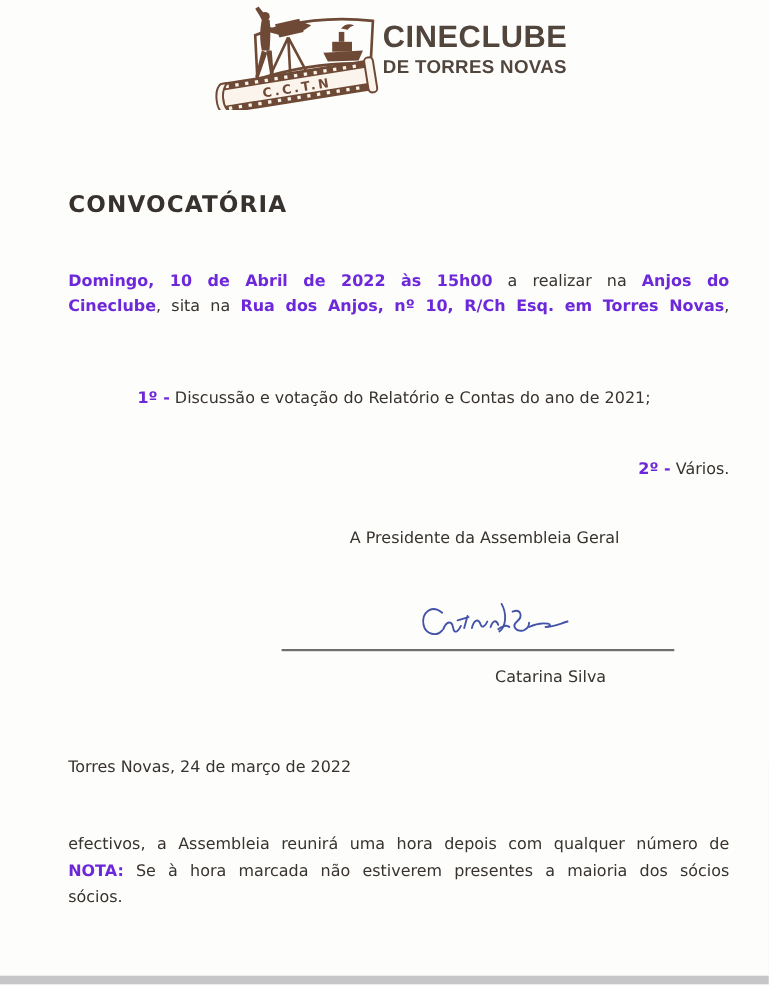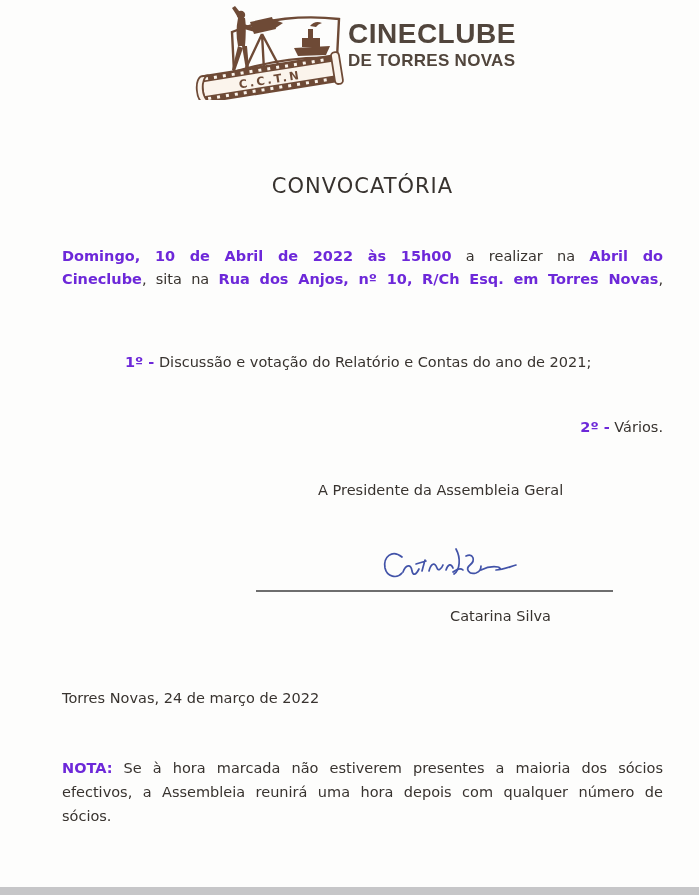--- a/index.html
+++ b/index.html
@@ -15,21 +15,21 @@
   
   .logo { position:absolute; left:190px; top:2px; width:330px; height:96px; }
   .logo-graphic { position:absolute; left:0; top:0; }
   .logo-text { position:absolute; left:158px; top:18px; color:#51453c; white-space:nowrap; }
   .logo-title { font-family:"Liberation Sans",sans-serif; font-size:28px; font-weight:bold; line-height:28px; letter-spacing:0.5px; }
   .logo-sub   { font-family:"Liberation Sans",sans-serif; font-size:17px; font-weight:bold; line-height:17px; margin-top:4px; letter-spacing:0.3px; }
 
   
   .heading {
     position:absolute; top:174px; left:0; width:100%;
-    text-align:center; font-size:21px; font-weight:normal; letter-spacing:1px; color:#37322e;
+    font-size:21px; font-weight:bold; letter-spacing:1px; color:#37322e;
   }
 
   
   .body-par { position:absolute; top:245px; left:0; width:601px; font-size:14.5px; }
   .jline { line-height:23px; text-align:justify; text-align-last:justify; }
   .jline.last { text-align-last:left; }
 
   
   .agenda-item { position:absolute; left:63px; width:538px; font-size:14.5px; line-height:19px; }
   .agenda-1 { top:353px; }
@@ -123,21 +123,21 @@
       <div class="logo-title">CINECLUBE</div>
       <div class="logo-sub">DE TORRES NOVAS</div>
     </div>
   </div>
 
   <div class="content">
 
     <div class="heading">CONVOCATÓRIA</div>
 
     <div class="body-par">
-      <div class="jline"><span class="b">Domingo, 10 de Abril de 2022 às 15h00</span><span> a realizar na </span><span class="b">Abril do</span></div>
+      <div class="jline"><span class="b">Domingo, 10 de Abril de 2022 às 15h00</span><span> a realizar na </span><span class="b">Anjos do</span></div>
       <div class="jline"><span class="b">Cineclube</span><span>, sita na </span><span class="b">Rua dos Anjos, nº 10, R/Ch Esq. em Torres Novas</span><span>,</span></div>
     </div>
 
     <div class="agenda-item agenda-1"><span class="b">1º -</span><span> Discussão e votação do Relatório e Contas do ano de 2021;</span></div>
     <div class="agenda-item agenda-2"><span class="b">2º -</span><span> Vários.</span></div>
 
     <div class="role">A Presidente da Assembleia Geral</div>
 
     <svg class="signature" width="140" height="52" viewBox="0 0 140 52">
       <g fill="none" stroke="#4253a8" stroke-width="1.7" stroke-linecap="round" stroke-linejoin="round">
@@ -151,21 +151,21 @@
         <path d="M86,15 c7,-3 10,4 4,9 c-5,4 -1,10 6,8 c3,-1 5,-4 5,-7"></path>
         <path d="M101,29 c6,-3 11,-4 17,-3 c4,1 1,3 -2,3 c7,0 13,-3 20,-5"></path>
       </g>
     </svg>
     <div class="sig-line"></div>
     <div class="sig-name">Catarina Silva</div>
 
     <div class="dateline">Torres Novas, 24 de março de 2022</div>
 
     <div class="note">
+      <div class="jline"><span>efectivos, a Assembleia reunirá uma hora depois com qualquer número de</span></div>
       <div class="jline"><span class="b">NOTA:</span><span> Se à hora marcada não estiverem presentes a maioria dos sócios</span></div>
-      <div class="jline"><span>efectivos, a Assembleia reunirá uma hora depois com qualquer número de</span></div>
       <div class="jline last"><span>sócios.</span></div>
     </div>
 
   </div>
 
   <div class="scan-bar"></div>
 </div>
 
 </body></html>

